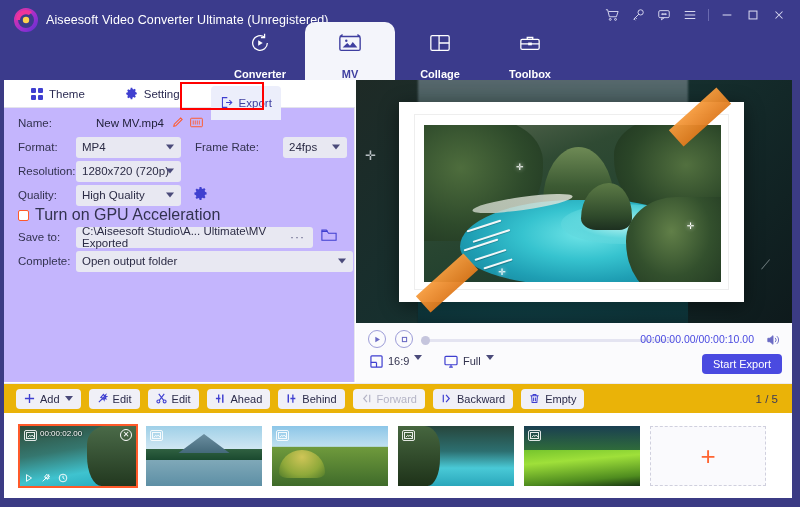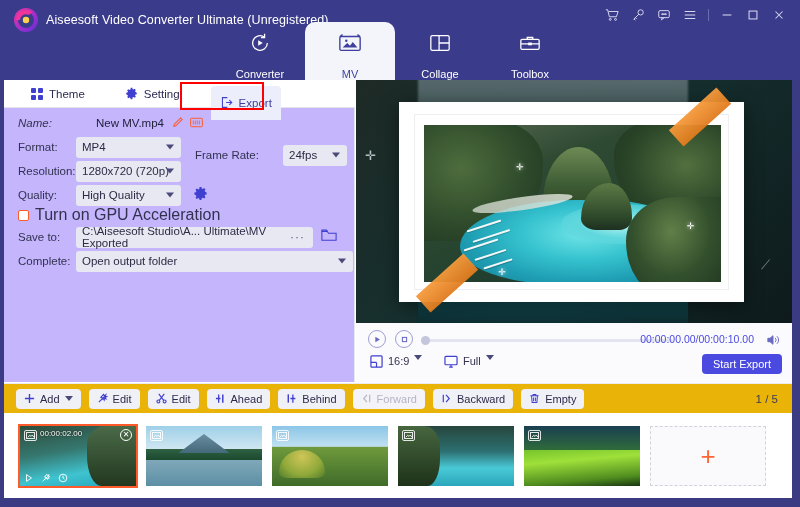--- a/index.html
+++ b/index.html
@@ -49,21 +49,21 @@
     display: flex; align-items: flex-end; height: 58px;
   }
   .navtab {
     width: 90px; height: 58px;
     display: flex; flex-direction: column; align-items: center;
     justify-content: flex-start; padding-top: 7px;
     color: #ffffff; font-size: 11px;
     border-radius: 10px 10px 0 0;
   }
   .navtab .ico { height: 28px; display: flex; align-items: center; }
-  .navtab .lbl { margin-top: 11px; }
+  .navtab .lbl { margin-top: 11px; font-weight: bold; }
   .navtab.active {
     background: #f4f5fb; color: #3f3fa0;
   }
 
   
   .sheet {
     position: absolute; left: 4px; top: 80px;
     width: 788px; height: 418px;
     background: #ffffff;
   }
@@ -483,21 +483,21 @@
             <svg width="13" height="13" viewBox="0 0 16 16" fill="none" stroke="#3f3fd0" stroke-width="1.3">
               <path d="M9 2H3v12h6"></path>
                 <path d="M7.5 8h7M11.5 5l3 3-3 3"></path>
             </svg>
           </span>
           <span>Export</span>
         </div>
       </div>
 
       <div class="frow" style="top:32px; left:14px;">
-        <span class="flabel" style="width:78px;font-style:italic;">Name:</span>
+        <span class="flabel" style="width:78px;">Name:</span>
         <span class="namevalue">New MV.mp4</span>
         <span style="margin-left:8px;">
           <svg width="12" height="12" viewBox="0 0 16 16" fill="none" stroke="#ff5a2a" stroke-width="1.4">
             <path d="M11.5 2.5l2 2L5 13l-2.6.6L3 11z"></path>
           </svg>
         </span>
         <span style="margin-left:6px;">
           <svg width="13" height="11" viewBox="0 0 16 12" fill="none" stroke="#ff5a2a" stroke-width="1.2">
             <rect x="0.8" y="0.8" width="14.4" height="10.4" rx="1"></rect>
             <path d="M4 3.5v5M6.5 3.5v5M9 3.5v5M11.5 3.5v5" stroke-width="1"></path>
@@ -505,21 +505,21 @@
         </span>
       </div>
 
       <div class="frow" style="top:56px; left:14px;">
         <span class="flabel" style="width:58px;">Format:</span>
         <div class="fsel" style="width:105px;">
           <span>MP4</span>
           <span class="caret"></span>
         </div>
       </div>
-      <div class="frow" style="top:56px; left:191px;margin-top:8px;">
+      <div class="frow" style="top:56px; left:191px;">
         <span class="flabel" style="width:88px;">Frame Rate:</span>
         <div class="fsel" style="width:64px;">
           <span>24fps</span>
           <span class="caret"></span>
         </div>
       </div>
 
       <div class="frow" style="top:80px; left:14px;">
         <span class="flabel" style="width:58px;">Resolution:</span>
         <div class="fsel" style="width:105px;">

